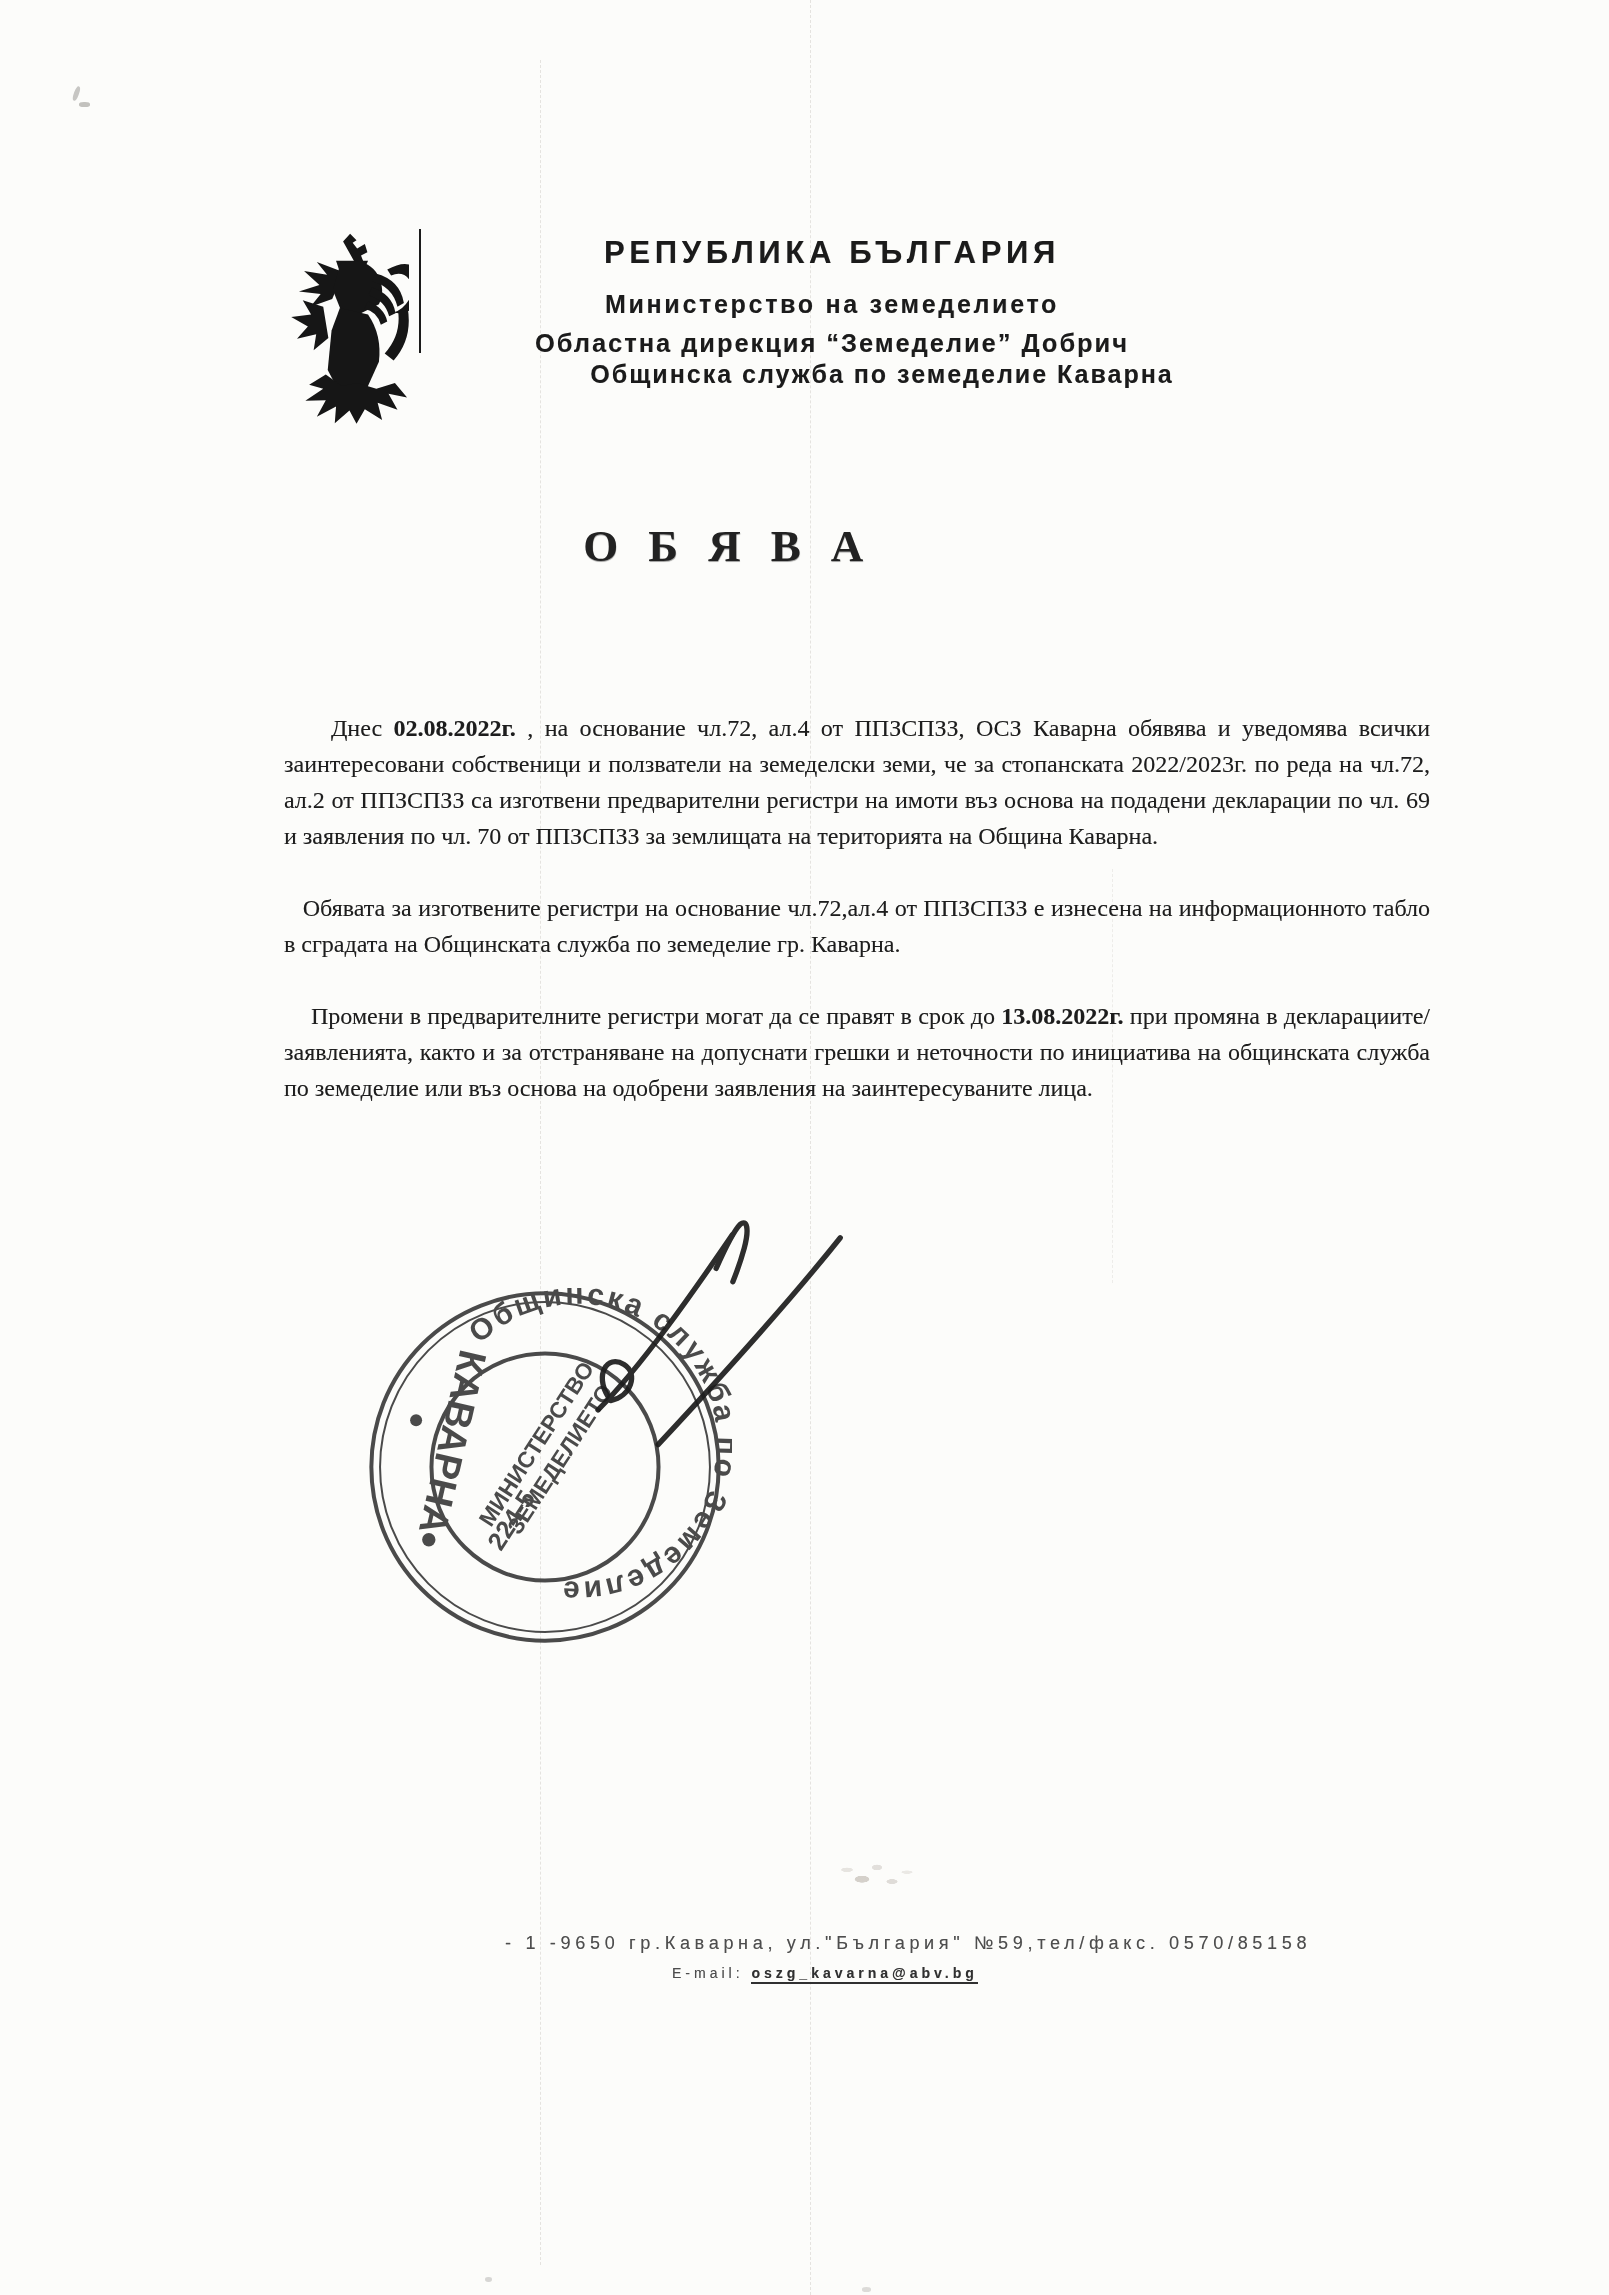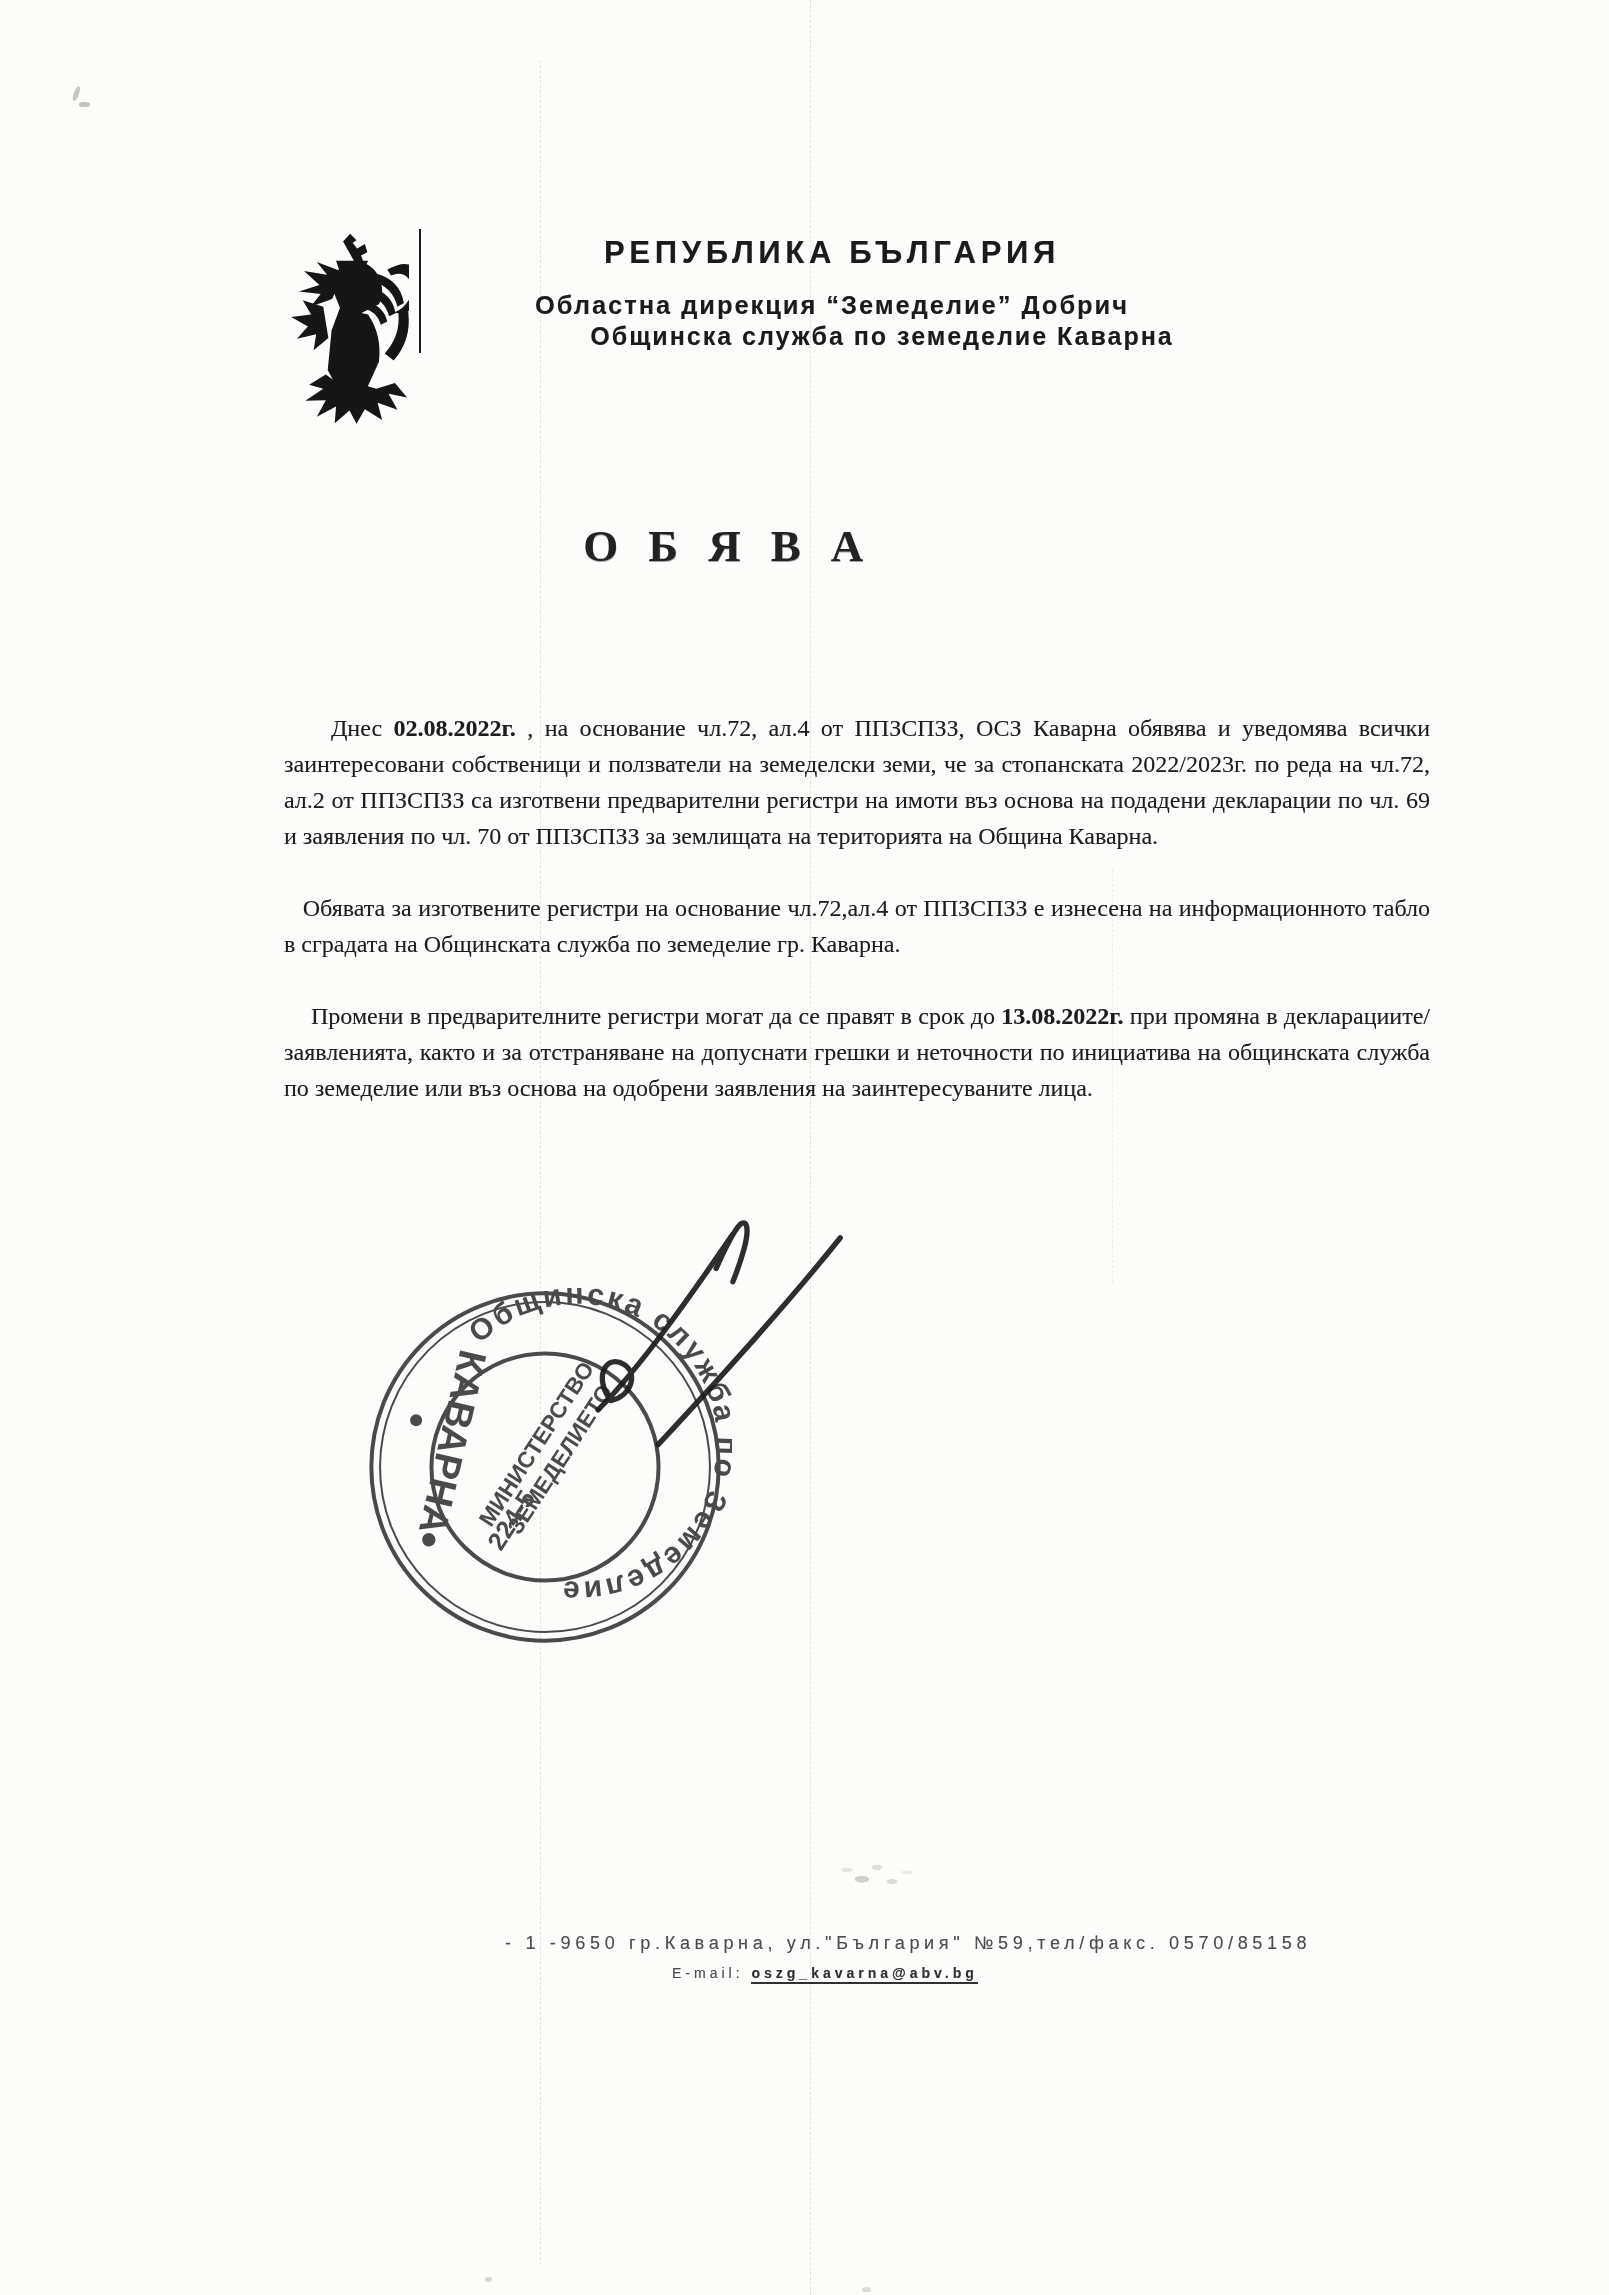--- a/index.html
+++ b/index.html
@@ -22,21 +22,21 @@
   
   .hdr-emblem{position:absolute;left:281px;top:231px;}
   .hdr-sep{position:absolute;left:419px;top:229px;width:2px;height:124px;background:#1b1b1b;}
   .hdr-text{
     position:absolute;left:441px;top:235px;width:782px;text-align:center;
     font-family:"Liberation Sans",sans-serif;font-weight:bold;color:#1b1b1b;
     text-shadow:0.3px 0.4px 0.5px rgba(30,30,30,.35);
   }
   .hdr-l1{font-size:31px;letter-spacing:4.7px;}
   .hdr-l2{font-size:25px;letter-spacing:2.7px;margin-top:18.7px;}
-  .hdr-l3{font-size:25.4px;letter-spacing:2px;margin-top:20px;}
+  .hdr-l3{font-size:25.4px;letter-spacing:2px;margin-top:10px;}
   .hdr-l4{font-size:25px;letter-spacing:2px;margin-top:2px;padding-left:100px;}
   
   .doc-title{
     position:absolute;left:0;top:520px;width:1456px;text-align:center;
     font-size:45px;font-weight:bold;letter-spacing:9.4px;color:#222;
     text-shadow:0.3px 0.5px 0.7px rgba(25,25,25,.4);
   }
   
   .body-text{
     position:absolute;left:284px;top:710px;width:1146px;
@@ -104,20 +104,21 @@
 
       <path d="M66,116 L34,106 47,128 16,132 42,147 25,166 55,159 51,184 74,165 z"></path>
 
       <path d="M70,222 L44,238 66,244 38,263 70,262 56,288 86,272 84,298 107,278 118,299 131,276 158,293 151,266 182,277 168,252 197,258 178,235 149,244 119,235 95,240 z"></path>
     </g>
   </svg>
   <div class="hdr-sep"></div>
 
   <div class="hdr-text">
     <div class="hdr-l1">РЕПУБЛИКА БЪЛГАРИЯ</div>
+    <div class="hdr-l2">Министерство на земеделието</div>
     <div class="hdr-l3">Областна дирекция “Земеделие” Добрич</div>
     <div class="hdr-l4">Общинска служба по земеделие Каварна</div>
   </div>
 
   <div class="doc-title">О Б Я В А</div>
 
   <div class="body-text">
     <p class="p1"><span>Днес </span><span class="bdate">02.08.2022г.</span><span> , на основание чл.72, ал.4 от ППЗСПЗЗ, ОСЗ Каварна обявява и уведомява всички заинтересовани собственици и ползватели на земеделски земи, че за стопанската 2022/2023г. по реда на чл.72, ал.2 от ППЗСПЗЗ са изготвени предварителни регистри на имоти въз основа на подадени декларации по чл. 69 и заявления по чл. 70 от ППЗСПЗЗ за землищата на територията на Община Каварна.</span></p>
     <p class="p2">Обявата за изготвените регистри на основание чл.72,ал.4 от ППЗСПЗЗ е изнесена на информационното табло в сградата на Общинската служба по земеделие гр. Каварна.</p>
     <p class="p4"><span>Промени в предварителните регистри могат да се правят в срок до </span><span class="bdate">13.08.2022г.</span><span> при промяна в декларациите/заявленията, както и за отстраняване на допуснати грешки и неточности по инициатива на общинската служба по земеделие или въз основа на одобрени заявления на заинтересуваните лица.</span></p>

